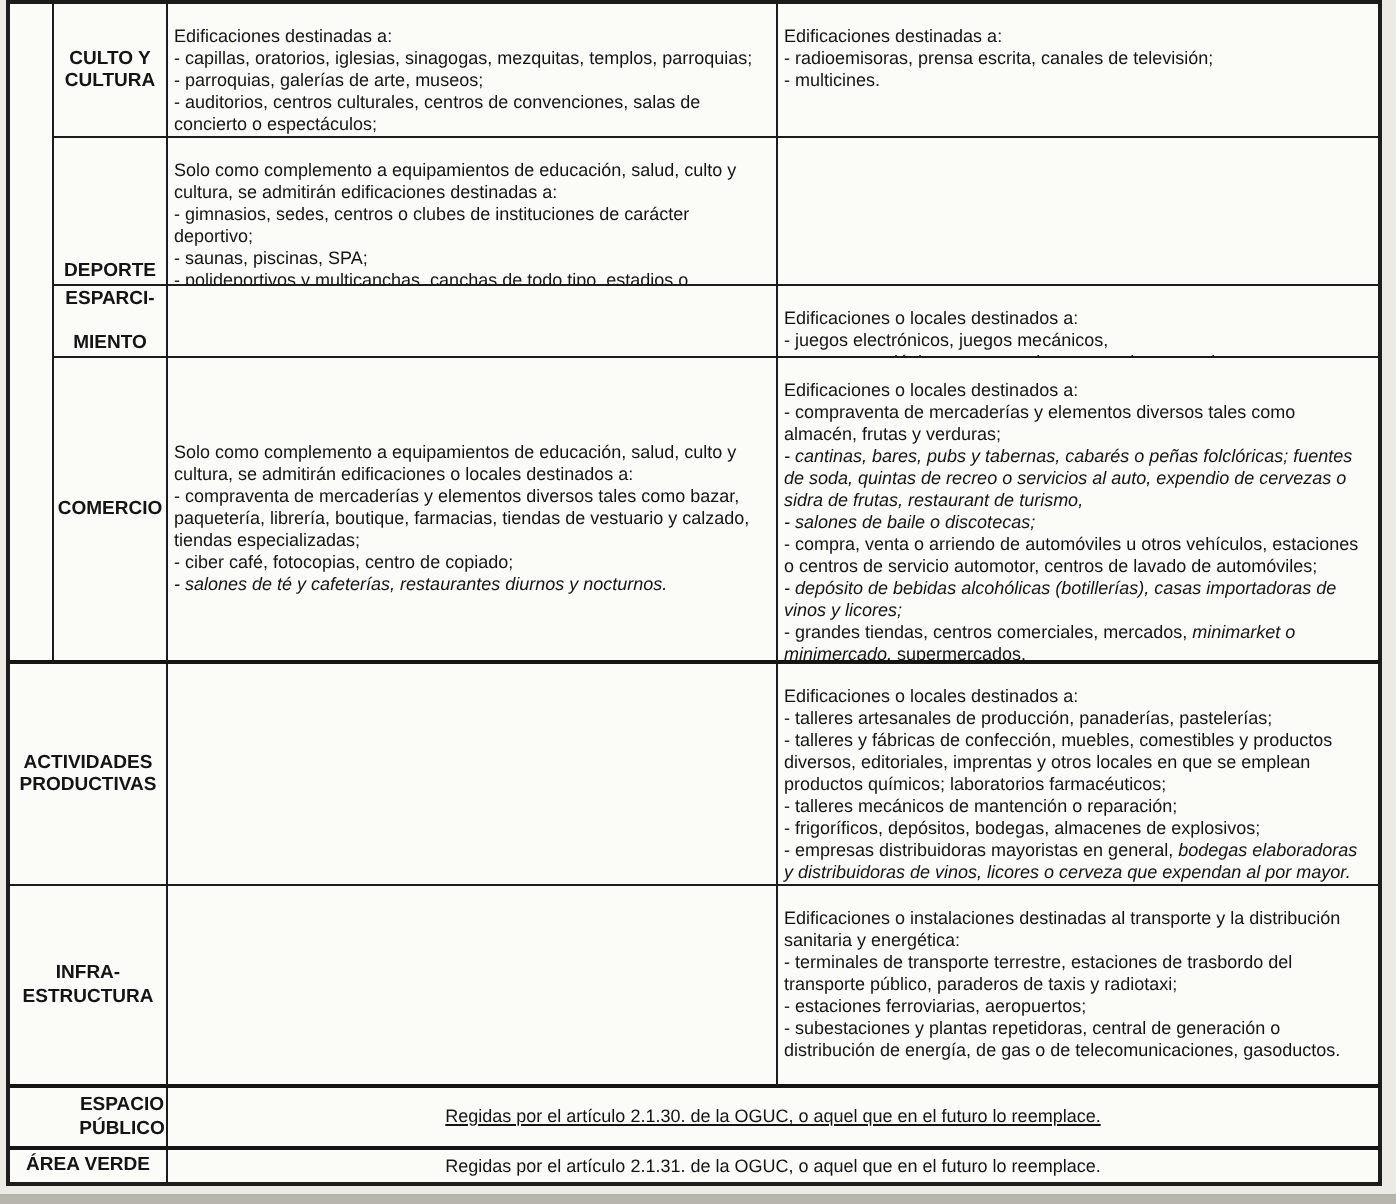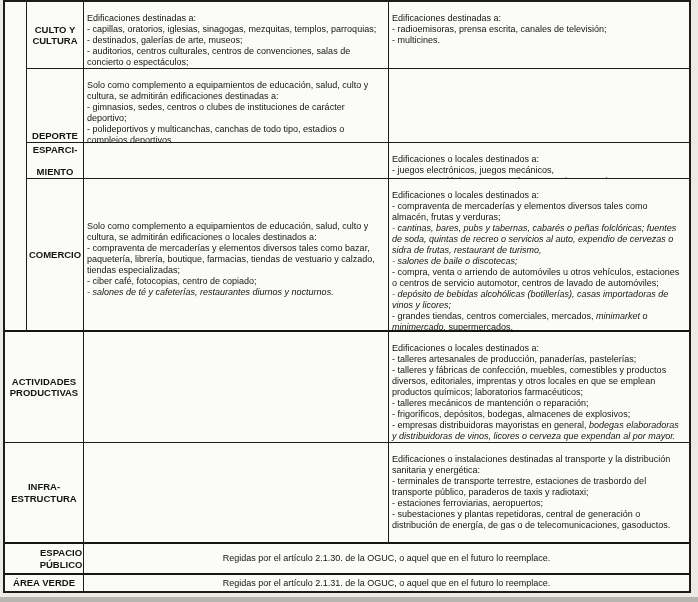--- a/index.html
+++ b/index.html
@@ -64,35 +64,36 @@
 <div class="page">
   <div class="uses-table" id="uses-table">
       <div class="cell b-thick" style="grid-area: 1 / 1 / 5;"></div>
       <div class="cell label-cell" style="grid-area: 1 / 2;">
         <span>CULTO Y</span>
         <span>CULTURA</span>
       </div>
       <div class="cell content-cell" style="grid-area: 1 / 3;">
         <p><span>Edificaciones destinadas a:</span></p>
         <p><span>- capillas, oratorios, iglesias, sinagogas, mezquitas, templos, parroquias;</span></p>
-        <p><span>- destinados, galerías de arte, museos;</span></p>
+        <p><span>- parroquias, galerías de arte, museos;</span></p>
         <p><span>- auditorios, centros culturales, centros de convenciones, salas de concierto o espectáculos;</span></p>
         <p><span>- cines y teatros.</span></p>
       </div>
       <div class="cell content-cell last-col" style="grid-area: 1 / 4;">
         <p><span>Edificaciones destinadas a:</span></p>
         <p><span>- radioemisoras, prensa escrita, canales de televisión;</span></p>
         <p><span>- multicines.</span></p>
       </div>
       <div class="cell label-cell" style="grid-area: 2 / 2; justify-content: flex-end;">
         <span>DEPORTE</span>
       </div>
       <div class="cell content-cell" style="grid-area: 2 / 3;">
         <p><span>Solo como complemento a equipamientos de educación, salud, culto y cultura, se admitirán edificaciones destinadas a:</span></p>
         <p><span>- gimnasios, sedes, centros o clubes de instituciones de carácter deportivo;</span></p>
+        <p><span>- saunas, piscinas, SPA;</span></p>
         <p><span>- polideportivos y multicanchas, canchas de todo tipo, estadios o complejos deportivos.</span></p>
       </div>
       <div class="cell content-cell last-col" style="grid-area: 2 / 4;"></div>
       <div class="cell label-cell" style="grid-area: 3 / 2; gap: 11px;">
         <span>ESPARCI-</span>
         <span>MIENTO</span>
       </div>
       <div class="cell content-cell" style="grid-area: 3 / 3;"></div>
       <div class="cell content-cell last-col" style="grid-area: 3 / 4;">
         <p><span>Edificaciones o locales destinados a:</span></p>
@@ -138,21 +139,21 @@
       <div class="cell content-cell last-col b-thick" style="grid-area: 6 / 4;">
         <p><span>Edificaciones o instalaciones destinadas al transporte y la distribución sanitaria y energética:</span></p>
         <p><span>- terminales de transporte terrestre, estaciones de trasbordo del transporte público, paraderos de taxis y radiotaxi;</span></p>
         <p><span>- estaciones ferroviarias, aeropuertos;</span></p>
         <p><span>- subestaciones y plantas repetidoras, central de generación o distribución de energía, de gas o de telecomunicaciones, gasoductos.</span></p>
       </div>
       <div class="cell label-cell b-thick" style="grid-area: 7 / 1 / auto / 3; padding-left: 36px;">
         <span>ESPACIO</span>
         <span>PÚBLICO</span>
       </div>
-      <div class="cell merged-cell last-col b-thick" style="grid-area: 7 / 3 / auto / 5;">
+      <div class="cell merged-cell last-col b-thick" style="grid-area: 7 / 3 / auto / 5; text-decoration: underline;">
         <span>Regidas por el artículo 2.1.30. de la OGUC, o aquel que en el futuro lo reemplace.</span>
       </div>
       <div class="cell label-cell b-none" style="grid-area: 8 / 1 / auto / 3;">
         <span>ÁREA VERDE</span>
       </div>
       <div class="cell merged-cell last-col b-none" style="grid-area: 8 / 3 / auto / 5;">
         <span>Regidas por el artículo 2.1.31. de la OGUC, o aquel que en el futuro lo reemplace.</span>
       </div>
     </div>
   <div class="scan-bottom-strip"></div>

